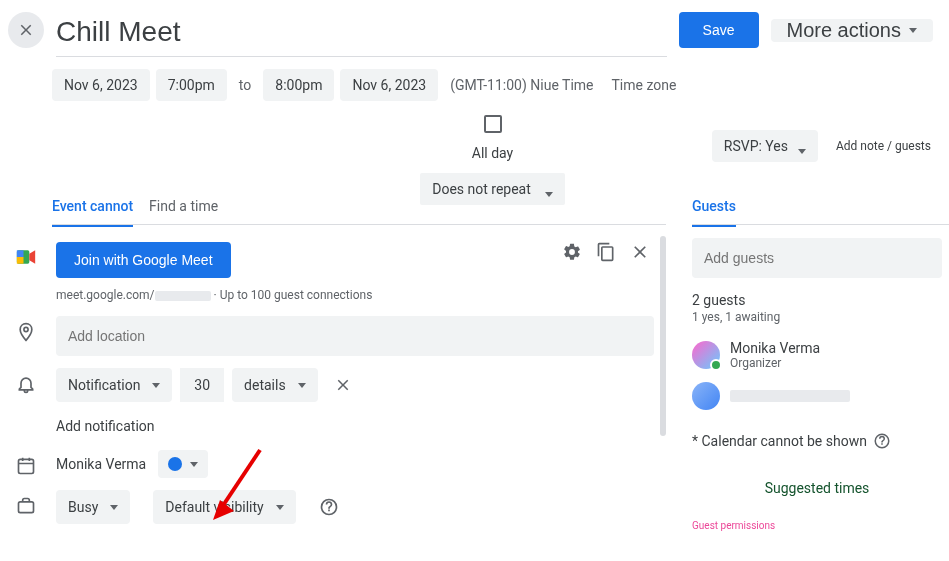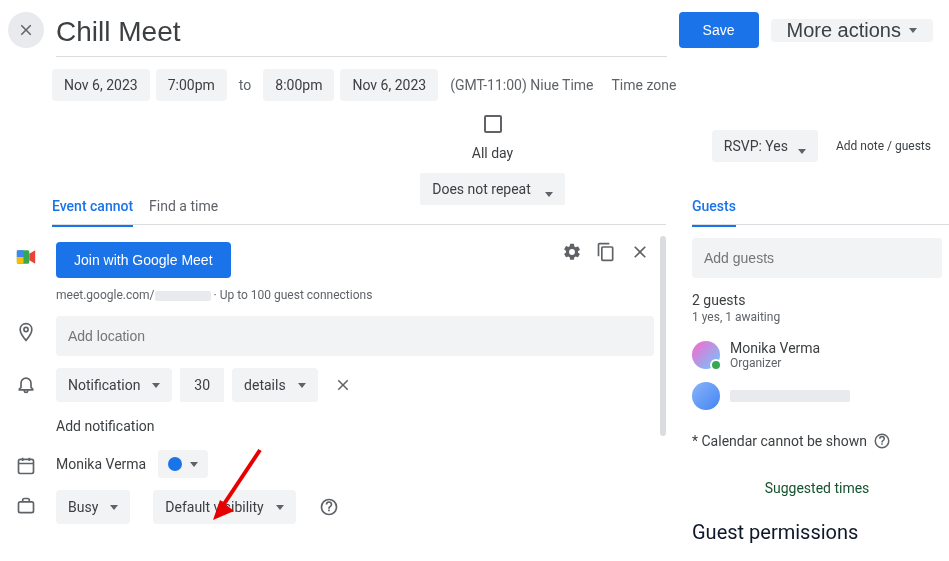--- a/index.html
+++ b/index.html
@@ -68,21 +68,21 @@
     .guest-summary { padding: 14px 0 2px 0; font-size: 14px; color: #3c4043; }
     .guest-sub { font-size: 12px; color: #5f6368; padding-bottom: 10px; }
     .guest-item { display: flex; align-items: center; gap: 10px; padding: 6px 0; }
     .avatar { width: 28px; height: 28px; border-radius: 50%; background: linear-gradient(135deg,#f6c,#6cf); flex-shrink:0; position: relative; }
     .avatar .check { position: absolute; right: -2px; bottom: -2px; width: 12px; height: 12px; background: #34a853; border: 2px solid #fff; border-radius: 50%; }
     .guest-name { font-size: 14px; color: #3c4043; }
     .guest-role { font-size: 12px; color: #5f6368; }
     .redact-block { width: 120px; height: 12px; background: #e8eaed; border-radius: 2px; }
     .cal-warn { font-size: 14px; color: #3c4043; padding: 16px 0 10px 0; display: flex; align-items: center; gap: 6px; }
     .suggested { text-align: center; padding: 20px 0; font-size: 14px; color: #14532d; cursor: pointer; }
-    .guest-perm { font-size: 20px; color: #0f172a; padding-top: 4px; }
+    .guest-perm { font-size: 10px; color: #ec4899; padding-top: 4px; }
     
     .caret { width: 0; height: 0; border-left: 4px solid transparent; border-right: 4px solid transparent; border-top: 5px solid #5f6368; display: inline-block; }
     svg { display: block; }
   </style>
 </head>
 <body>
 
 <div class="header">
   <div class="close-btn">
     <svg width="18" height="18" viewBox="0 0 24 24">

